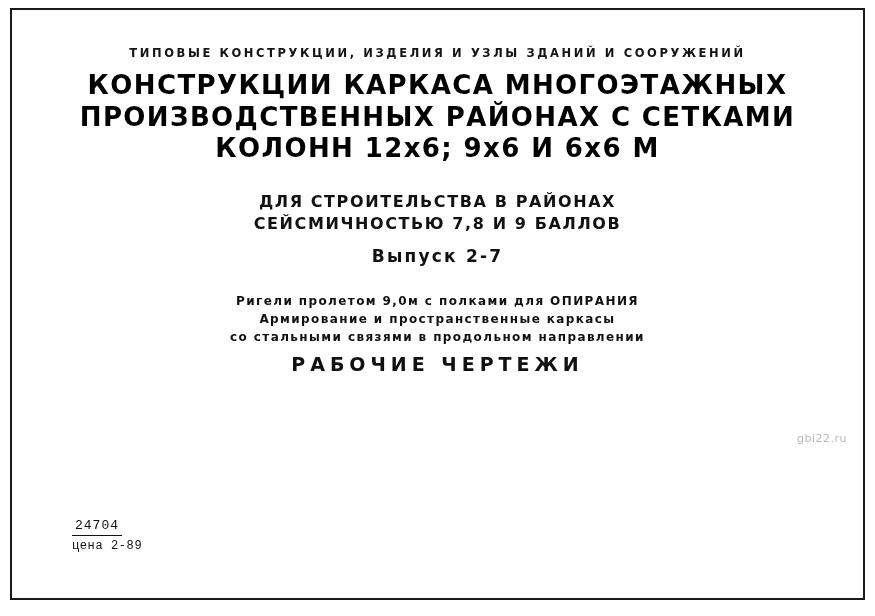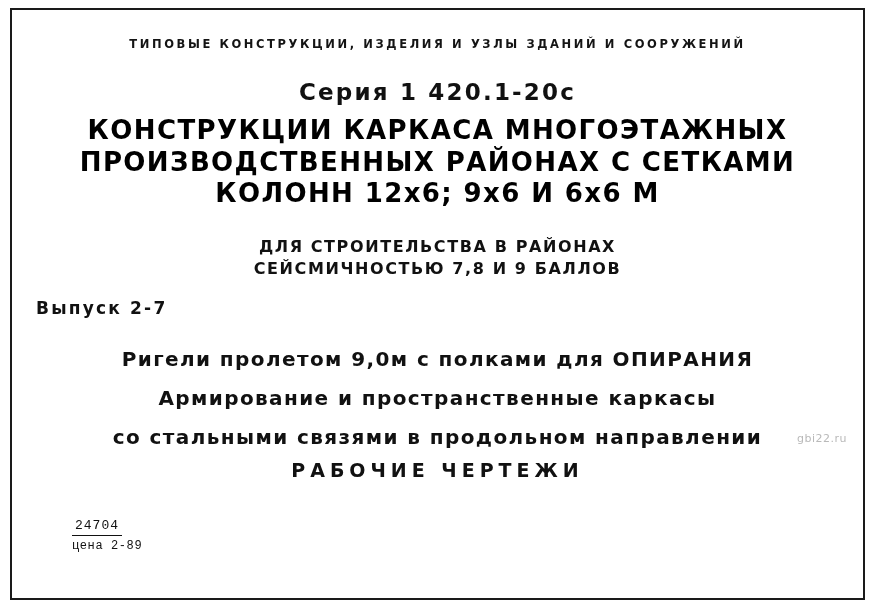--- a/index.html
+++ b/index.html
@@ -30,21 +30,21 @@
     top: 8px;
     width: 855px;
     height: 592px;
     border: 2px solid #1a1a1a;
     box-sizing: border-box;
   }
 
   .content {
     position: absolute;
     left: 10px;
-    top: 7px;
+    top: 16px;
     width: 855px;
     height: 592px;
     box-sizing: border-box;
     padding: 22px 26px 10px 26px;
     border-radius: 15px;
   }
 
   .topline {
     text-align: center;
     font-size: 11.5px;
@@ -86,39 +86,39 @@
   }
   .title-sub .sl {
     font-size: 16px;
     font-weight: 700;
     letter-spacing: 1.6px;
     line-height: 1.35;
     color: #111;
   }
 
   .issue {
-    margin-top: 19px;
+    margin-top: 12px;
+    text-align: center;
     font-size: 17px;
     font-weight: 700;
     letter-spacing: 2.2px;
     color: #111;
   }
 
   .desc {
     margin-top: 26px;
     text-align: center;
   }
   .desc .dl {
-    font-size: 20px;
+    font-size: 12px;
     font-weight: 600;
     letter-spacing: 1.4px;
     line-height: 1.5;
     color: #111;
     white-space: nowrap;
-    margin-top: 9px;
   }
   .desc .dl.last {
     font-size: 19px;
     letter-spacing: 5px;
     margin-top: 4px;
   }
 
   
   .stamp {
     position: absolute;
@@ -160,23 +160,20 @@
 <div class="page">
 
   <div class="frame">
     
   </div>
 
   <div class="content">
 
     <div class="topline">ТИПОВЫЕ КОНСТРУКЦИИ, ИЗДЕЛИЯ И УЗЛЫ ЗДАНИЙ И СООРУЖЕНИЙ</div>
 
-    <div class="block-series">
-      <div class="series-line">Серия 1 420.1-20с</div>
-    </div>
 
     <div class="title-main">
       <div class="tl">КОНСТРУКЦИИ КАРКАСА МНОГОЭТАЖНЫХ</div>
       <div class="tl">ПРОИЗВОДСТВЕННЫХ  РАЙОНАХ С СЕТКАМИ</div>
       <div class="tl">КОЛОНН 12х6; 9х6 И 6х6 М</div>
     </div>
 
     <div class="title-sub">
       <div class="sl">ДЛЯ СТРОИТЕЛЬСТВА В РАЙОНАХ</div>
       <div class="sl">СЕЙСМИЧНОСТЬЮ 7,8 И 9 БАЛЛОВ</div>

